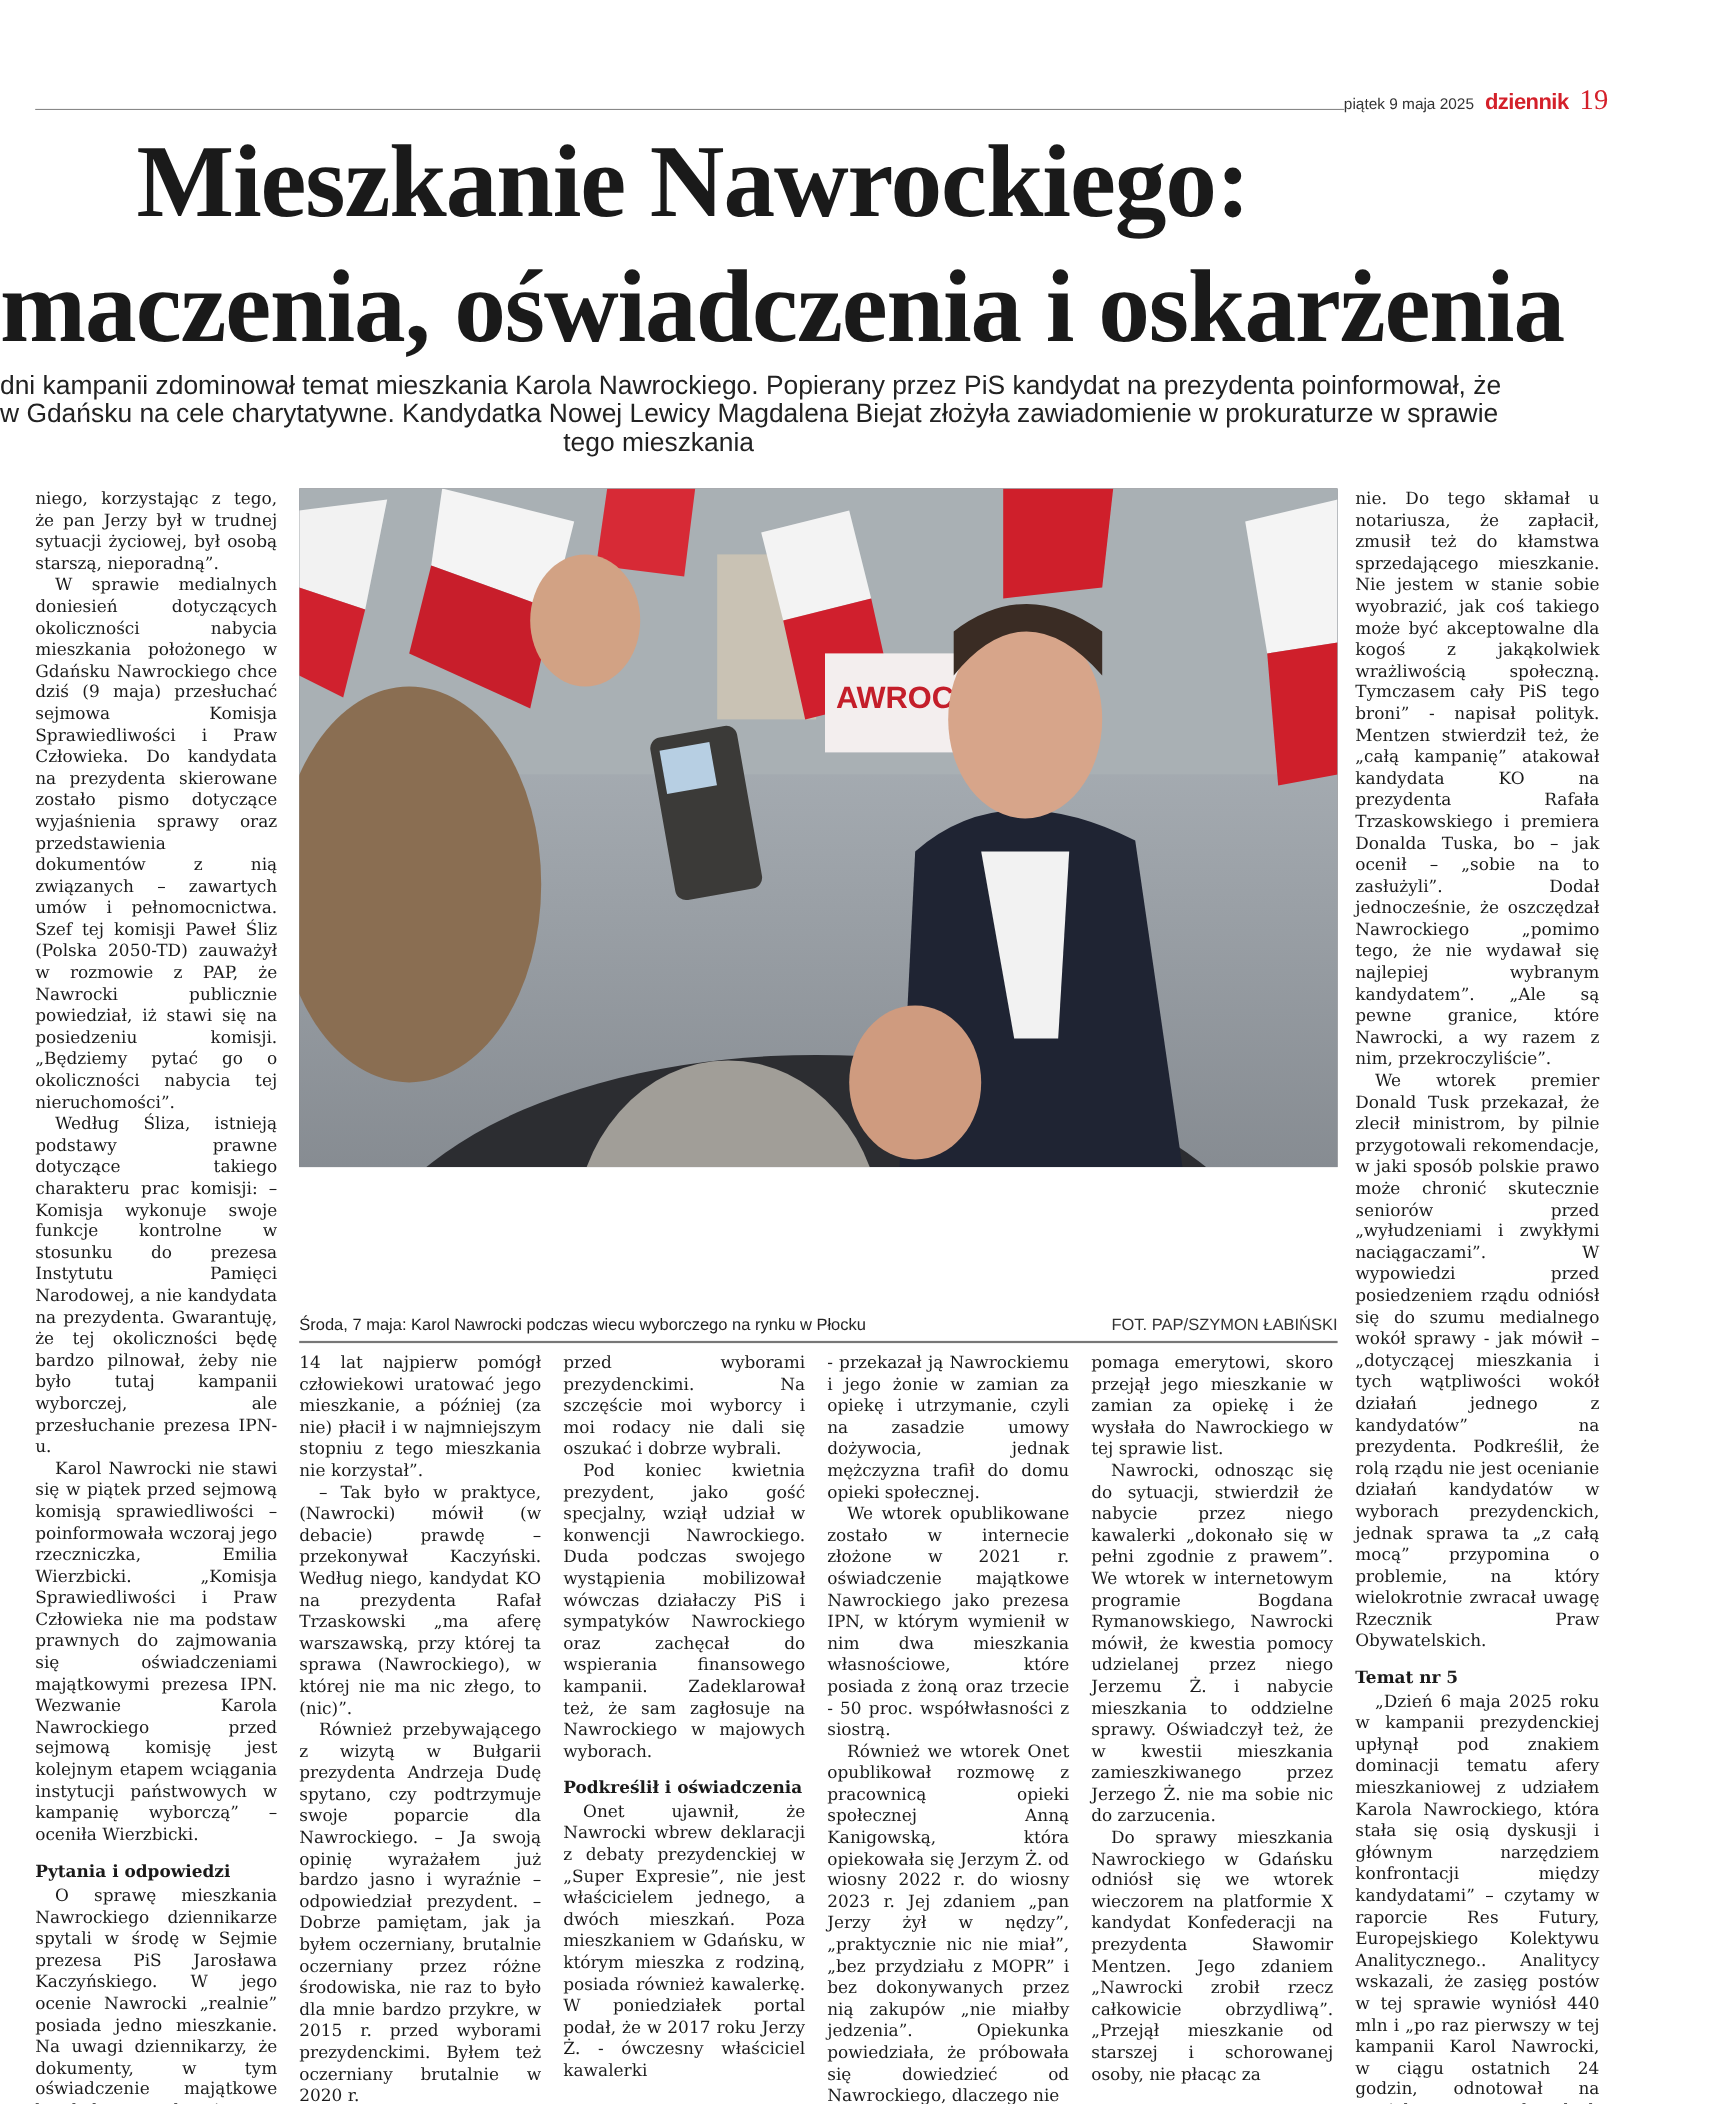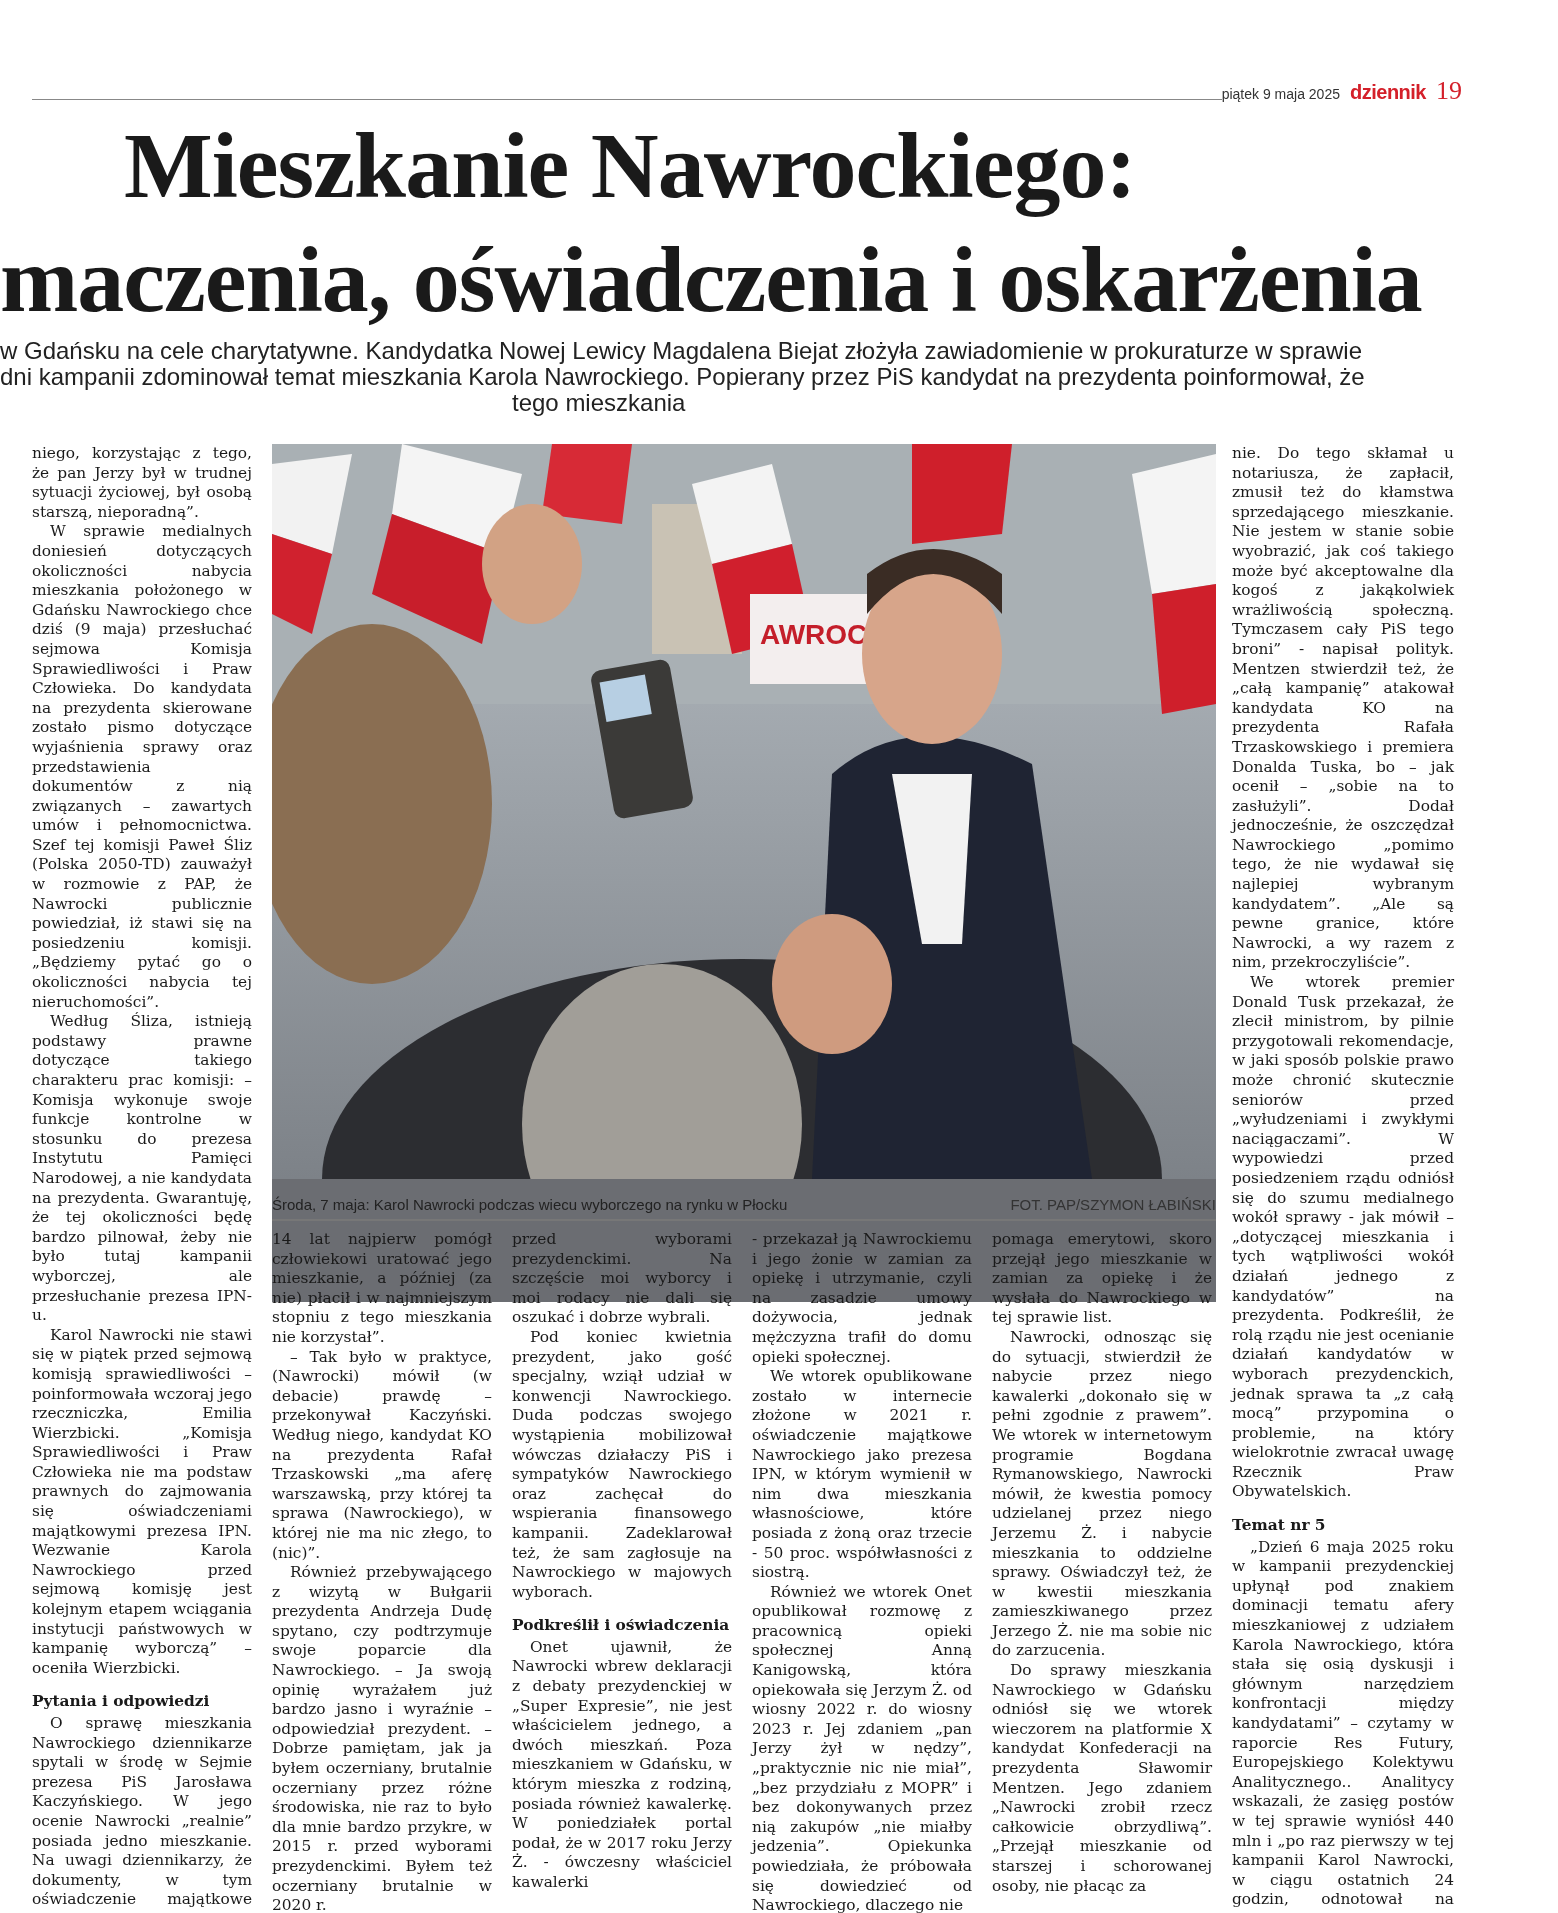--- a/index.html
+++ b/index.html
@@ -17,43 +17,43 @@
   .col { position:absolute; font-family:"DejaVu Serif", serif; font-size:15.4px; line-height:19.6px; text-align:justify; hyphens:manual; color:#1a1a1a; }
   .col p { margin:0; text-indent:0; }
   .col p.ind { text-indent:18px; }
   .col h3 { font-family:"DejaVu Serif", serif; font-size:15.4px; font-weight:bold; margin:14px 0 2px 0; line-height:19.6px; }
   .c1 { left:32px; top:444px; width:220px; }
   .c2 { left:272px; top:1230px; width:220px; }
   .c3 { left:512px; top:1230px; width:220px; }
   .c4 { left:752px; top:1230px; width:220px; }
   .c5 { left:992px; top:1230px; width:220px; }
   .c6 { left:1232px; top:444px; width:222px; }
-  .photo { position:absolute; left:272px; top:444px; width:944px; height:858px; overflow:hidden; background:#6b6d72; }
+  .photo { position:absolute; left:272px; top:444px; width:944px; height:617px; overflow:hidden; background:#6b6d72; }
   .caption-row { position:absolute; left:272px; top:1196px; width:944px; display:flex; justify-content:space-between; align-items:baseline; border-bottom:2px solid #777; padding-bottom:6px; }
   .caption { font-family:"Liberation Sans", sans-serif; font-size:15px; color:#222; }
   .credit { font-family:"Liberation Sans", sans-serif; font-size:15px; color:#333; }
 </style>
 </head>
 <body>
 
 <div>
   <div class="header-line"></div>
   <div class="header-right">
     <span class="header-date">piątek 9 maja 2025</span>
     <span class="brand">dziennik</span>
     <span class="page-num">19</span>
   </div>
 </div>
 
 <div class="headline h1">Mieszkanie Nawrockiego:</div>
 <div class="headline h2">maczenia, oświadczenia i oskarżenia</div>
 
 <div class="lead">
+  <div>dni kampanii zdominował temat mieszkania Karola Nawrockiego. Popierany przez PiS kandydat na prezydenta poinformował, że</div>
   <div>w Gdańsku na cele charytatywne. Kandydatka Nowej Lewicy Magdalena Biejat złożyła zawiadomienie w prokuraturze w sprawie</div>
-  <div>dni kampanii zdominował temat mieszkania Karola Nawrockiego. Popierany przez PiS kandydat na prezydenta poinformował, że</div>
   <div class="l3">tego mieszkania</div>
 </div>
 
 <div class="col c1">
   <p>niego, korzystając z tego, że pan Jerzy był w trudnej sytuacji życiowej, był osobą starszą, nieporadną”.</p>
   <p class="ind">W sprawie medialnych doniesień dotyczących okoliczności nabycia mieszkania położonego w Gdańsku Nawrockiego chce dziś (9 maja) przesłuchać sejmowa Komisja Sprawiedliwości i Praw Człowieka. Do kandydata na prezydenta skierowane zostało pismo dotyczące wyjaśnienia sprawy oraz przedstawienia dokumentów z nią związanych – zawartych umów i pełnomocnictwa. Szef tej komisji Paweł Śliz (Polska 2050-TD) zauważył w rozmowie z PAP, że Nawrocki publicznie powiedział, iż stawi się na posiedzeniu komisji. „Będziemy pytać go o okoliczności nabycia tej nieruchomości”.</p>
   <p class="ind">Według Śliza, istnieją podstawy prawne dotyczące takiego charakteru prac komisji: – Komisja wykonuje swoje funkcje kontrolne w stosunku do prezesa Instytutu Pamięci Narodowej, a nie kandydata na prezydenta. Gwarantuję, że tej okoliczności będę bardzo pilnował, żeby nie było tutaj kampanii wyborczej, ale przesłuchanie prezesa IPN-u.</p>
   <p class="ind">Karol Nawrocki nie stawi się w piątek przed sejmową komisją sprawiedliwości – poinformowała wczoraj jego rzeczniczka, Emilia Wierzbicki. „Komisja Sprawiedliwości i Praw Człowieka nie ma podstaw prawnych do zajmowania się oświadczeniami majątkowymi prezesa IPN. Wezwanie Karola Nawrockiego przed sejmową komisję jest kolejnym etapem wciągania instytucji państwowych w kampanię wyborczą” – oceniła Wierzbicki.</p>
   <h3>Pytania i odpowiedzi</h3>
   <p class="ind">O sprawę mieszkania Nawrockiego dziennikarze spytali w środę w Sejmie prezesa PiS Jarosława Kaczyńskiego. W jego ocenie Nawrocki „realnie” posiada jedno mieszkanie. Na uwagi dziennikarzy, że dokumenty, w tym oświadczenie majątkowe kandydata pokazują co innego, Kaczyński stwierdził, że Nawrocki „realnie używa jednego (mieszkania) i przez</p>

